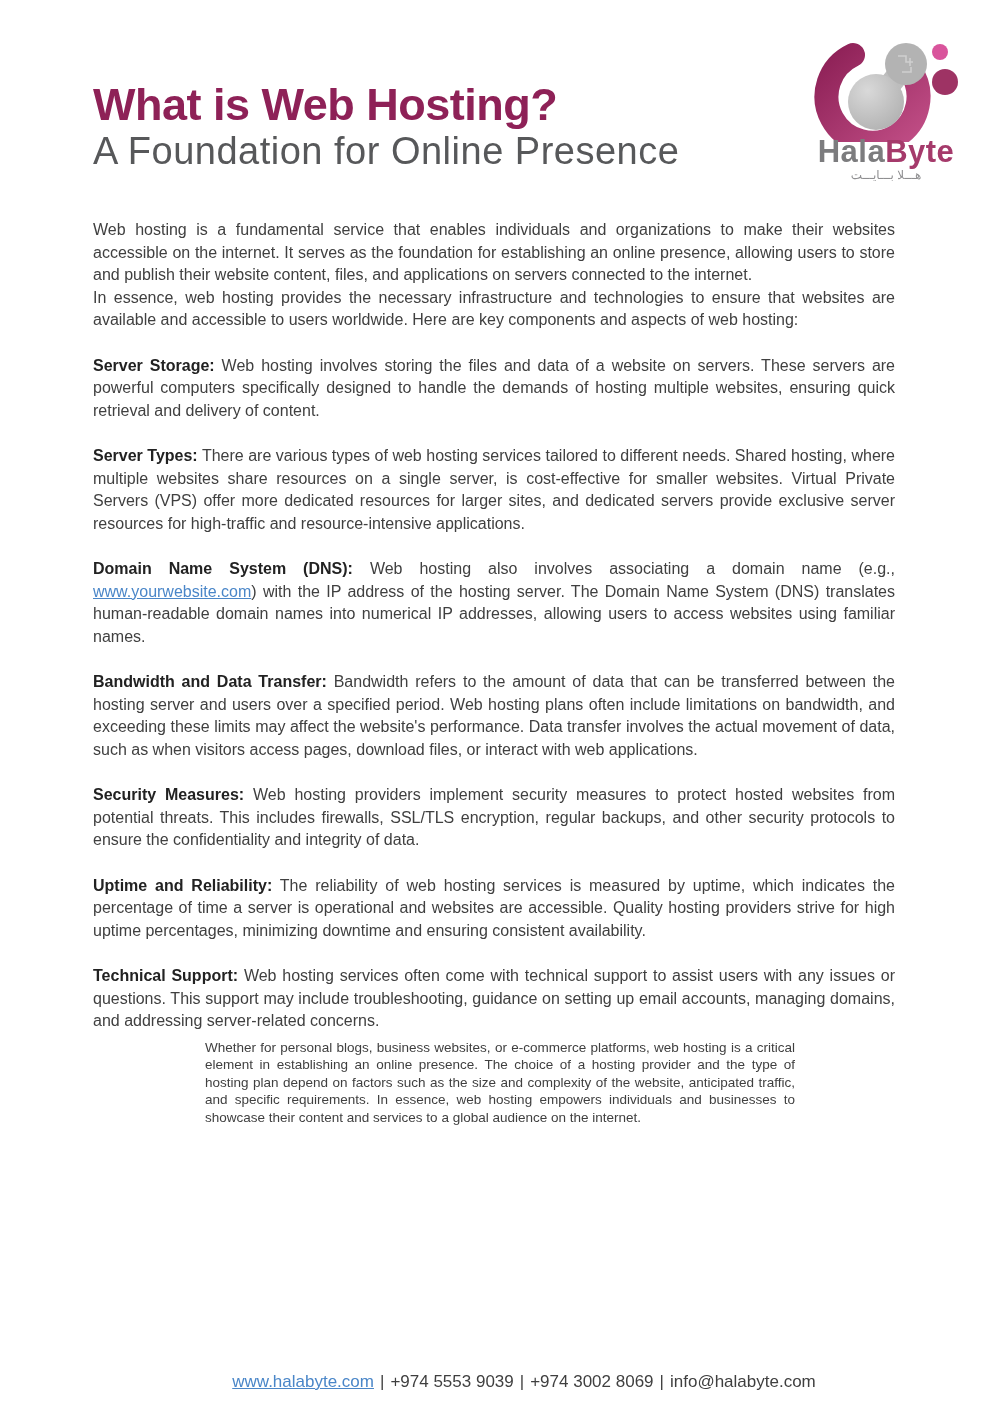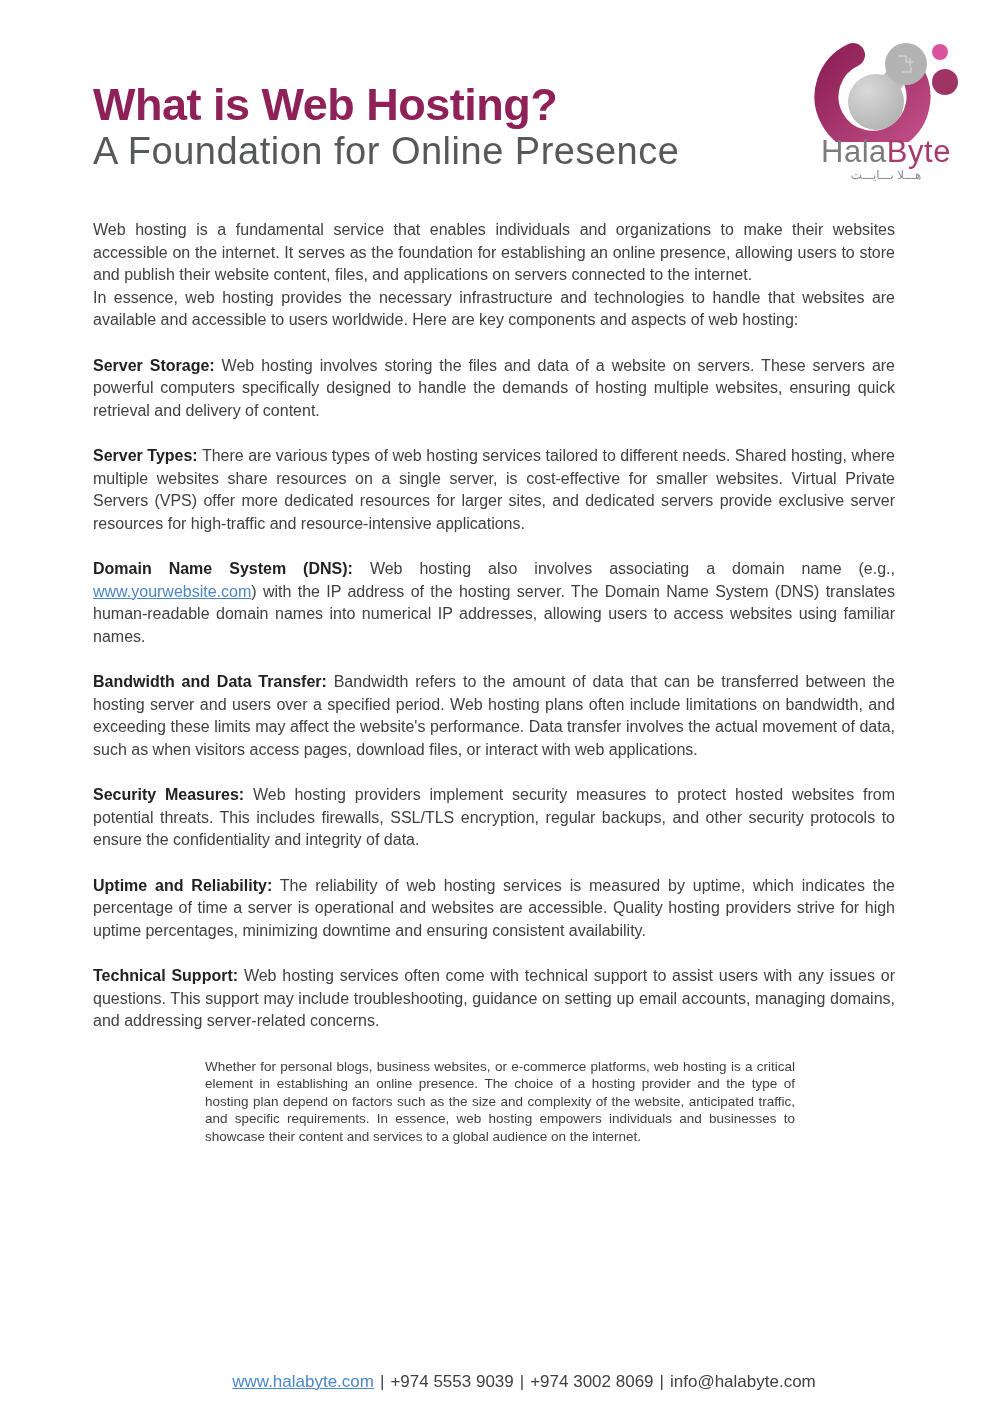--- a/index.html
+++ b/index.html
@@ -5,21 +5,21 @@
   * { margin:0; padding:0; box-sizing:border-box; }
   html,body { background:#ffffff; }
   body {
     width:1000px; height:1414px; position:relative; overflow:hidden;
     font-family:"Liberation Sans", sans-serif; color:#404040;
   }
 
   
   .logo { position:absolute; top:20px; right:24px; width:180px; text-align:center; }
   .logo-mark { display:block; margin:0 auto; }
-  .logo-word { font-size:31px; font-weight:400; letter-spacing:0.5px; line-height:1; margin-top:-6px; }
+  .logo-word { font-size:31px; font-weight:700; letter-spacing:0.5px; line-height:1; margin-top:-6px; }
   .logo-word .hala { color:#7c7c7e; }
   .logo-word .byte { color:#a53a6b; }
   .logo-arabic { font-size:12px; color:#8f8f91; letter-spacing:1px; margin-top:1px; }
 
   
   .content { position:absolute; left:93px; top:81px; width:802px; }
   .page-title {
     font-size:45px; font-weight:800; color:#8e2157; line-height:1.05; letter-spacing:-0.5px;
   }
   .page-subtitle {
@@ -28,21 +28,21 @@
 
   
   .bodytext { margin-top:46px; font-size:16px; line-height:22.5px; text-align:justify; color:#404040; }
   .bodytext p.intro { margin:0; }
   .bodytext p.section { margin:23px 0 0 0; }
   .section b { color:#222222; font-weight:700; }
   a.link { color:#4a86c8; }
 
   
   .closing {
-    margin:25px 0 0 112px; width:590px;
+    margin:6px 0 0 112px; width:590px;
     font-size:13.5px; line-height:17.5px; text-align:justify; color:#404040;
   }
 
   
   .footer {
     position:absolute; left:0; top:1372px; width:1000px; text-align:center;
     font-size:17px; color:#3f3f3f;padding-left:48px;
   }
   .footer .sep { margin:0 6px; }
 </style>
@@ -77,21 +77,21 @@
   <div class="logo-arabic">هـــلا بـــايـــت</div>
 </div>
 
 <div class="content">
 
   <div class="page-title">What is Web Hosting?</div>
   <div class="page-subtitle">A Foundation for Online Presence</div>
 
   <div class="bodytext">
     <p class="intro">Web hosting is a fundamental service that enables individuals and organizations to make their websites accessible on the internet. It serves as the foundation for establishing an online presence, allowing users to store and publish their website content, files, and applications on servers connected to the internet.</p>
-    <p class="intro">In essence, web hosting provides the necessary infrastructure and technologies to handle that websites are available and accessible to users worldwide. Here are key components and aspects of web hosting:</p>
+    <p class="intro">In essence, web hosting provides the necessary infrastructure and technologies to ensure that websites are available and accessible to users worldwide. Here are key components and aspects of web hosting:</p>
 
     <p class="section"><b>Server Storage:</b> <span>Web hosting involves storing the files and data of a website on servers. These servers are powerful computers specifically designed to handle the demands of hosting multiple websites, ensuring quick retrieval and delivery of content.</span></p>
 
     <p class="section"><b>Server Types:</b> <span>There are various types of web hosting services tailored to different needs. Shared hosting, where multiple websites share resources on a single server, is cost-effective for smaller websites. Virtual Private Servers (VPS) offer more dedicated resources for larger sites, and dedicated servers provide exclusive server resources for high-traffic and resource-intensive applications.</span></p>
 
     <p class="section"><b>Domain Name System (DNS):</b> <span>Web hosting also involves associating a domain name (e.g., </span><a class="link" href="#">www.yourwebsite.com</a><span>) with the IP address of the hosting server. The Domain Name System (DNS) translates human-readable domain names into numerical IP addresses, allowing users to access websites using familiar names.</span></p>
 
     <p class="section"><b>Bandwidth and Data Transfer:</b> <span>Bandwidth refers to the amount of data that can be transferred between the hosting server and users over a specified period. Web hosting plans often include limitations on bandwidth, and exceeding these limits may affect the website's performance. Data transfer involves the actual movement of data, such as when visitors access pages, download files, or interact with web applications.</span></p>
 
     <p class="section"><b>Security Measures:</b> <span>Web hosting providers implement security measures to protect hosted websites from potential threats. This includes firewalls, SSL/TLS encryption, regular backups, and other security protocols to ensure the confidentiality and integrity of data.</span></p>

